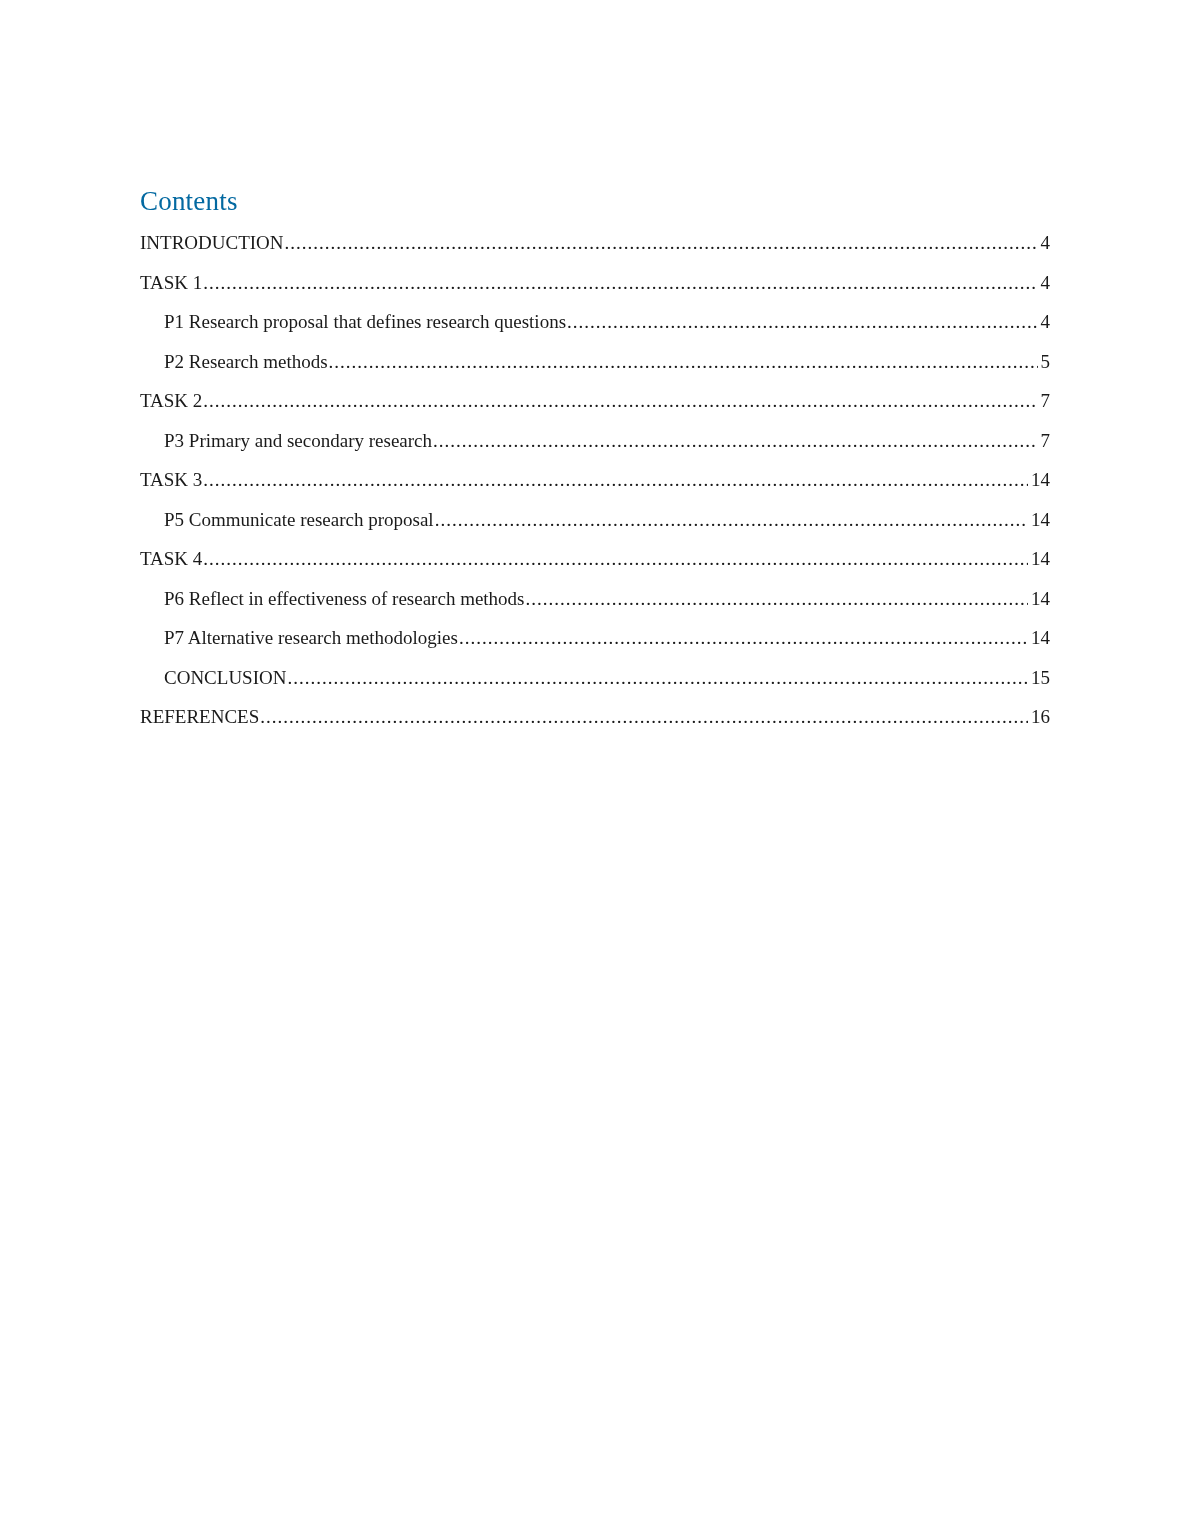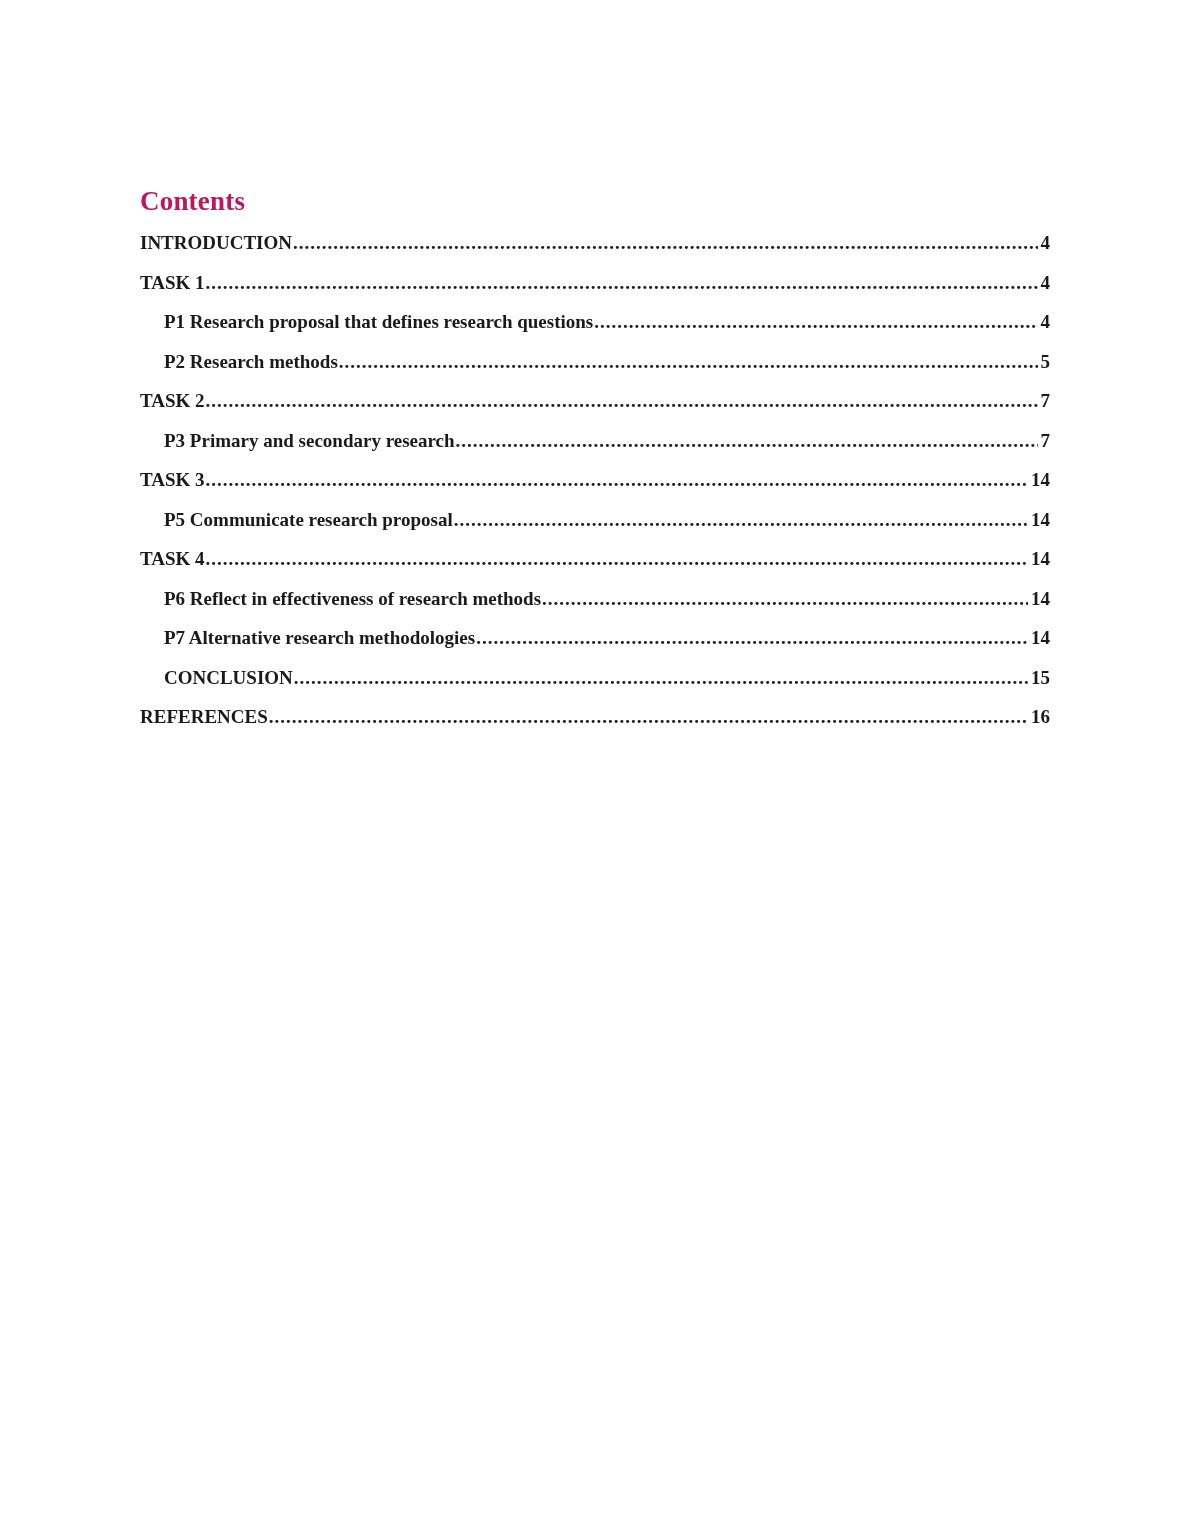--- a/index.html
+++ b/index.html
@@ -17,28 +17,27 @@
   .page {
     box-sizing: border-box;
     width: 1190px;
     height: 1540px;
     padding: 186px 140px 0 140px;
     background: #ffffff;
   }
   .toc-heading {
     font-family: "Liberation Serif", serif;
     font-size: 27px;
-    font-weight: bold;
-    color: #be185d;
+    font-weight: normal;
+    color: #0369a1;
     margin: 0 0 14px 0;
     letter-spacing: 0.2px;
   }
   .toc-list {
     width: 100%;
-    font-weight: bold;
   }
   .toc-row {
     display: flex;
     align-items: baseline;
     font-size: 19px;
     line-height: 23px;
     margin-bottom: 16.5px;
     color: #1a1a1a;
     cursor: pointer;
   }

